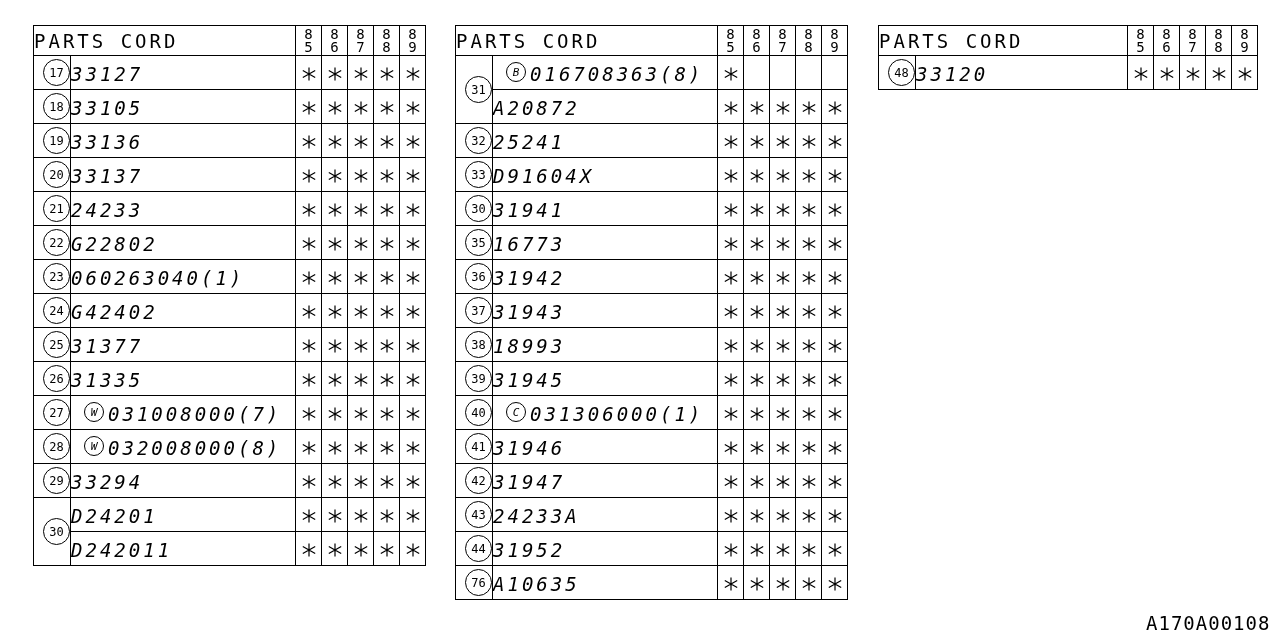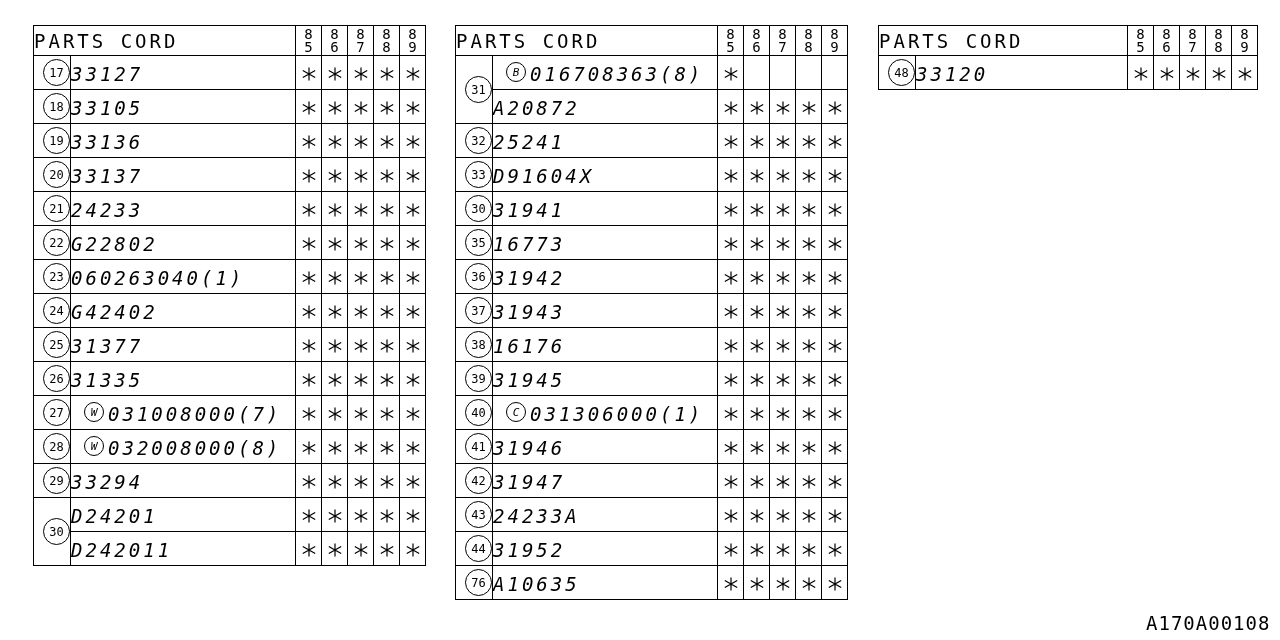--- a/index.html
+++ b/index.html
@@ -535,21 +535,21 @@
             </svg></td>
           <td class="c-mark"><svg width="14" height="14" viewBox="0 0 14 14">
               <path d="M7 0.5 V13.5 M0.8 3.4 L13.2 10.6 M0.8 10.6 L13.2 3.4" stroke="#000000" stroke-width="1.2" fill="none"></path>
             </svg></td>
           <td class="c-mark"><svg width="14" height="14" viewBox="0 0 14 14">
               <path d="M7 0.5 V13.5 M0.8 3.4 L13.2 10.6 M0.8 10.6 L13.2 3.4" stroke="#000000" stroke-width="1.2" fill="none"></path>
             </svg></td>
         </tr>
         <tr>
           <td class="c-num" rowspan="1"><span class="badge-num">38</span></td>
-          <td class="c-code"><span class="code-text">16176</span></td>
+          <td class="c-code"><span class="code-text">18993</span></td>
           <td class="c-mark"><svg width="14" height="14" viewBox="0 0 14 14">
               <path d="M7 0.5 V13.5 M0.8 3.4 L13.2 10.6 M0.8 10.6 L13.2 3.4" stroke="#000000" stroke-width="1.2" fill="none"></path>
             </svg></td>
           <td class="c-mark"><svg width="14" height="14" viewBox="0 0 14 14">
               <path d="M7 0.5 V13.5 M0.8 3.4 L13.2 10.6 M0.8 10.6 L13.2 3.4" stroke="#000000" stroke-width="1.2" fill="none"></path>
             </svg></td>
           <td class="c-mark"><svg width="14" height="14" viewBox="0 0 14 14">
               <path d="M7 0.5 V13.5 M0.8 3.4 L13.2 10.6 M0.8 10.6 L13.2 3.4" stroke="#000000" stroke-width="1.2" fill="none"></path>
             </svg></td>
           <td class="c-mark"><svg width="14" height="14" viewBox="0 0 14 14">

